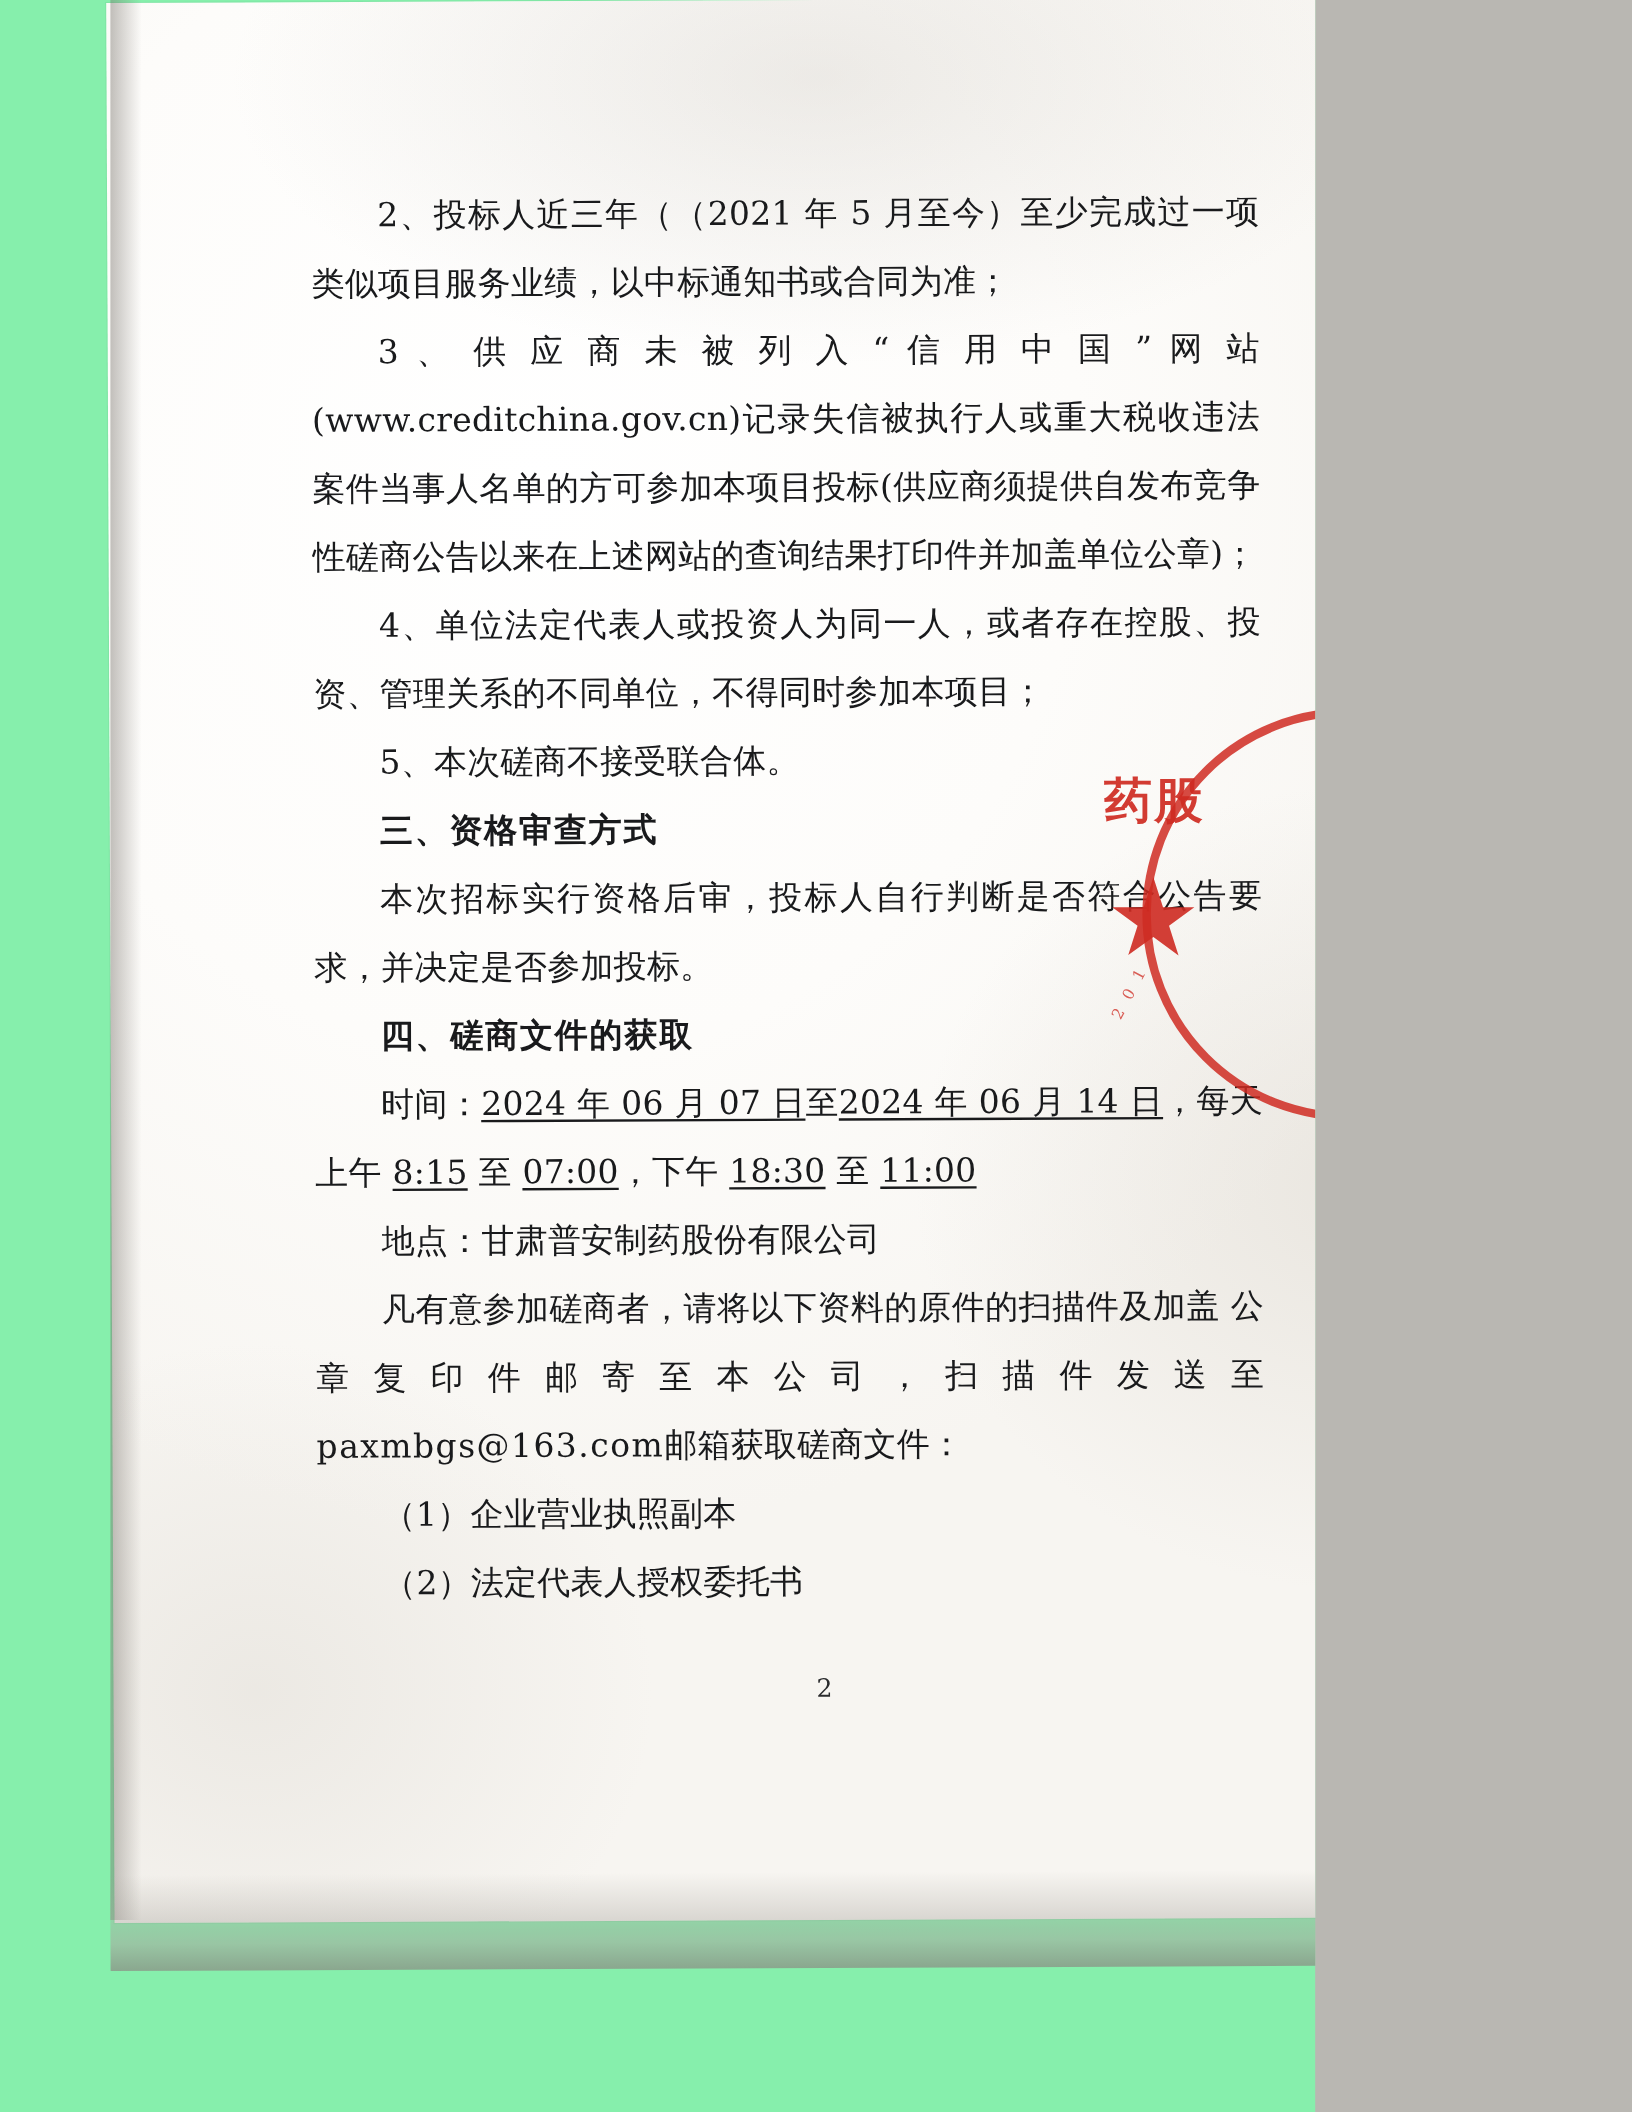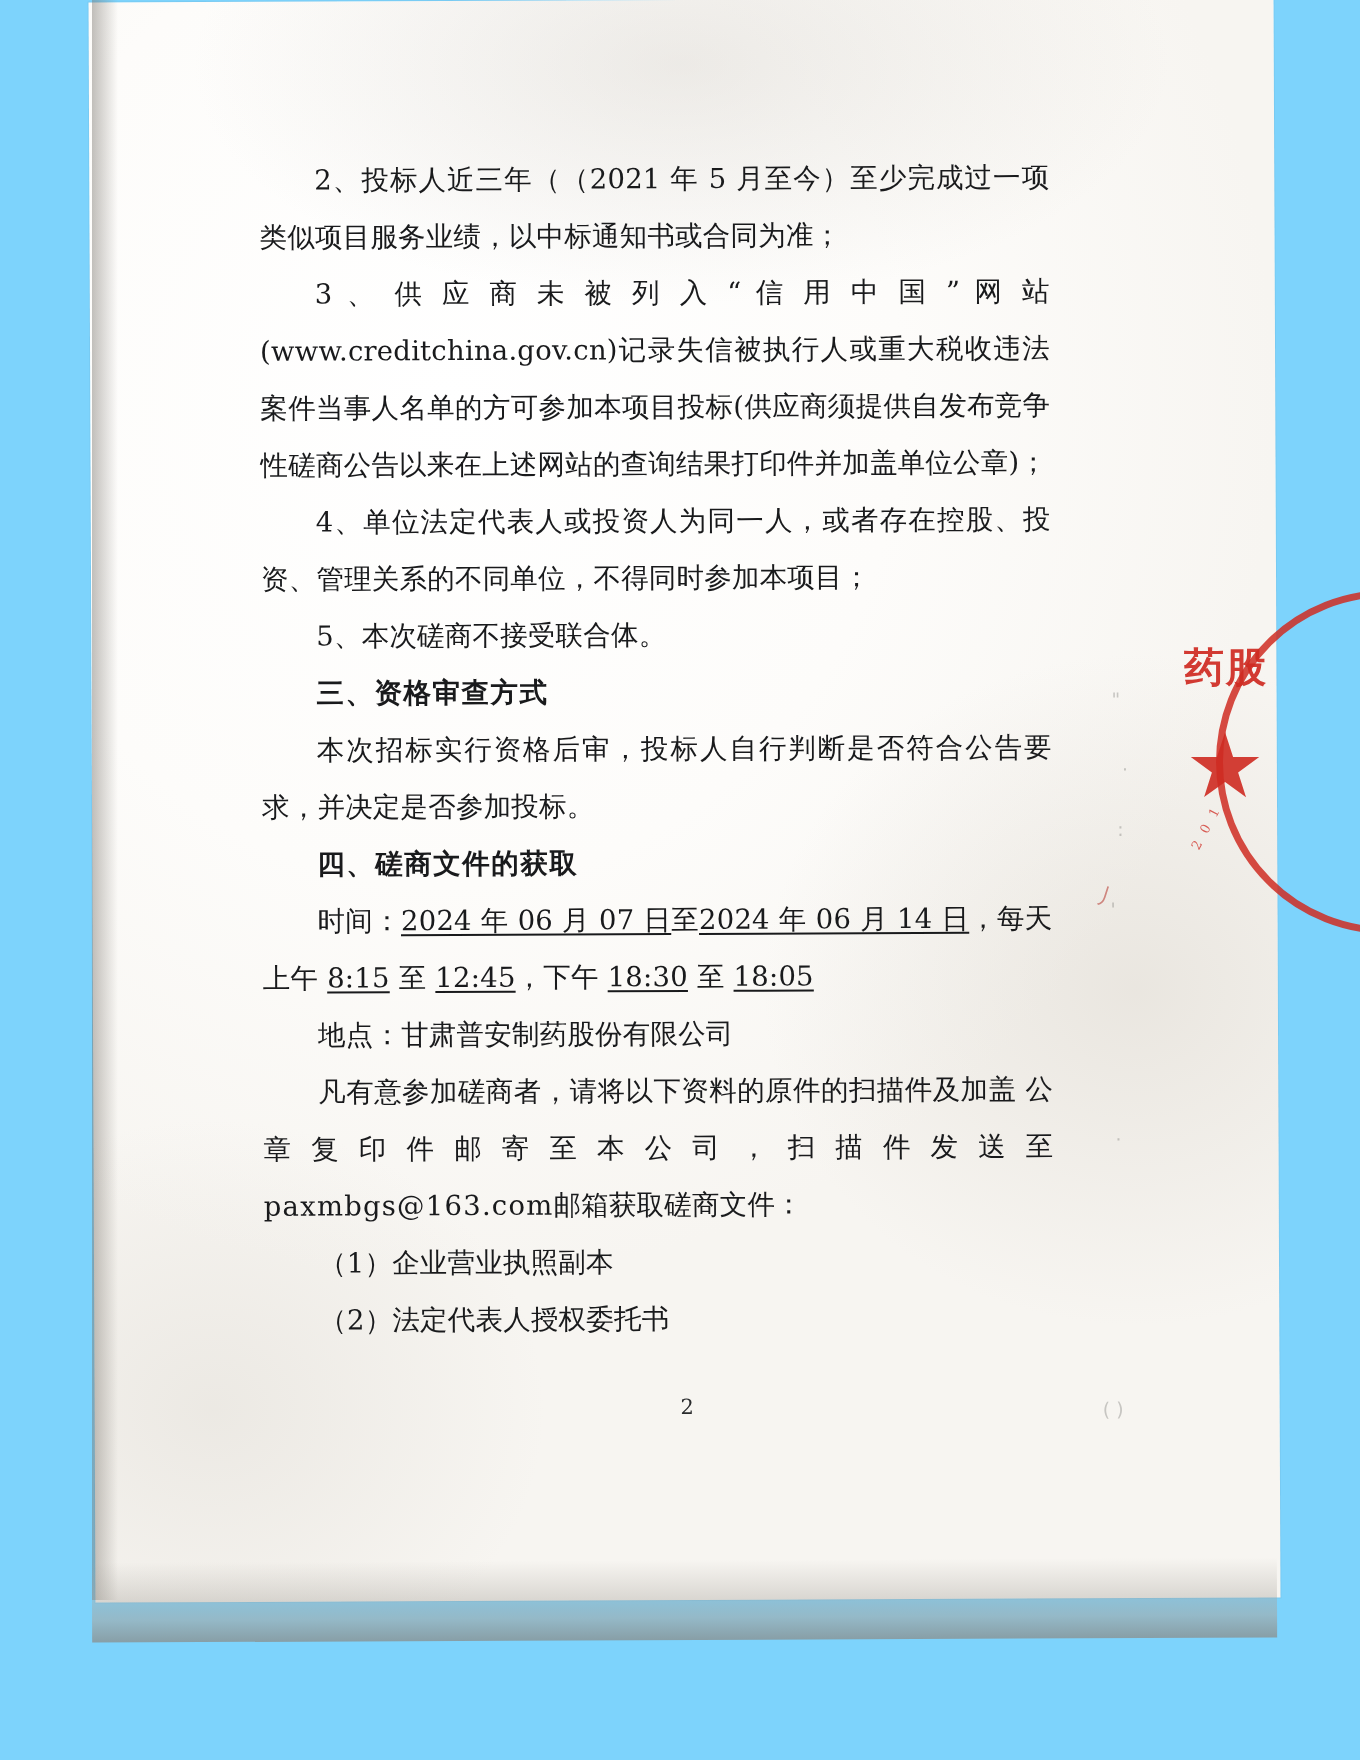--- a/index.html
+++ b/index.html
@@ -2,24 +2,24 @@
 <html lang="zh"><head>
 <meta charset="utf-8">
 <style>
   html, body {
     margin: 0;
     padding: 0;
     background: #b9b7b2;
   }
   #page {
     position: relative;
-    width: 1360px;
+    width: 1096px;
     height: 1760px;
     overflow: hidden;
-    background: #7dd3fc;
+    background: #86efac;
     font-family: "DejaVu Serif", "Liberation Serif", serif;
   }
   
   .sheet {
     position: absolute;
     left: 92px;
     top: 0px;
     width: 1185px;
     height: 1600px;
     background:
@@ -189,21 +189,21 @@
       <p class="para indent2">4、单位法定代表人或投资人为同一人，或者存在控股、投资、管理关系的不同单位，不得同时参加本项目；</p>
 
       <p class="para indent2">5、本次磋商不接受联合体。</p>
 
       <p class="para heading">三、资格审查方式</p>
 
       <p class="para indent2">本次招标实行资格后审，投标人自行判断是否符合公告要求，并决定是否参加投标。</p>
 
       <p class="para heading">四、磋商文件的获取</p>
 
-      <p class="para indent2"><span>时间：</span><span class="u">2024 年 06 月 07 日</span><span>至</span><span class="u">2024 年 06 月 14 日</span><span>，每天上午</span> <span class="u">8:15</span> <span>至</span> <span class="u">12:45</span><span>，下午</span> <span class="u">18:30</span> <span>至</span> <span class="u">18:05</span></p>
+      <p class="para indent2"><span>时间：</span><span class="u">2024 年 06 月 07 日</span><span>至</span><span class="u">2024 年 06 月 14 日</span><span>，每天上午</span> <span class="u">8:15</span> <span>至</span> <span class="u">07:00</span><span>，下午</span> <span class="u">18:30</span> <span>至</span> <span class="u">11:00</span></p>
 
       <p class="para indent2"><span>地点：</span><span>甘肃普安制药股份有限公司</span></p>
 
       <p class="para indent2"><span>凡有意参加磋商者，请将以下资料的原件的扫描件及加盖 公 章 复 印 件 邮 寄 至 本 公 司 ， 扫 描 件 发 送 至</span> <span class="mono">paxmbgs@163.com</span><span>邮箱获取磋商文件：</span></p>
 
       <p class="para indent2">（1）企业营业执照副本</p>
 
       <p class="para indent2">（2）法定代表人授权委托书</p>
 
     </div>

